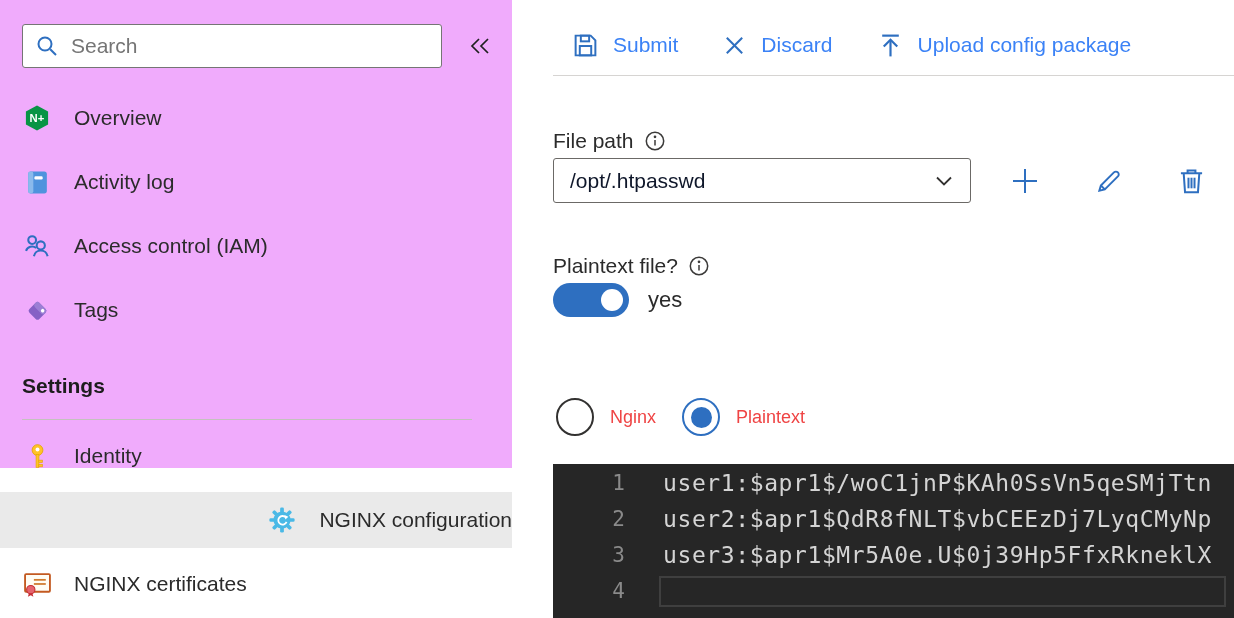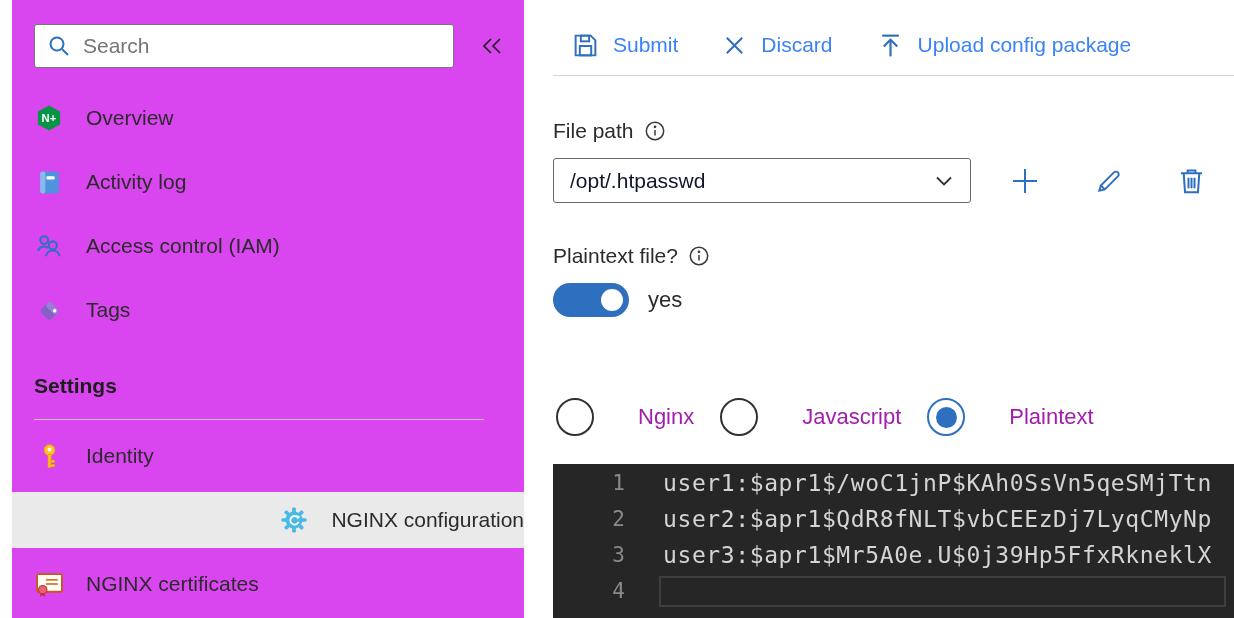--- a/index.html
+++ b/index.html
@@ -1,42 +1,42 @@
 <!DOCTYPE html>
 <html><head>
 <meta charset="utf-8">
 <style>
   * { margin:0; padding:0; box-sizing:border-box; }
   html,body { width:1234px; height:618px; background:#fff; overflow:hidden;
               font-family:"Liberation Sans", sans-serif; color:#323130; }
   .screen { position:relative; width:1234px; height:618px; }
 
   
-  .sidebar { position:absolute; left:0; top:0; width:512px; height:618px; background:#d946ef;margin-left:12px; }
+  .sidebar { position:absolute; left:0; top:0; width:512px; height:468px; background:#f0abfc; }
   .searchbox { position:absolute; left:22px; top:24px; width:420px; height:44px;
                border:1px solid #757575; border-radius:3px; display:flex; align-items:center;
                padding:0 12px; gap:12px; background:#fff; }
   .searchbox input { border:none; outline:none; font-size:21px; color:#3b3a39; width:100%;
                      font-family:"Liberation Sans", sans-serif; background:transparent; }
   .collapse-btn { position:absolute; left:466px; top:32px; width:28px; height:28px; cursor:pointer; }
 
   .navrow { position:absolute; left:0; width:512px; height:56px; display:flex; align-items:center;
             padding-left:22px; gap:22px; font-size:21px; color:#2b2b2b; cursor:pointer; }
   .navrow .ico { width:30px; height:30px; flex:0 0 30px; display:flex; align-items:center; justify-content:center; }
   .navrow.selected { background:#eaeaea;justify-content:flex-end; }
 
   .group-header { position:absolute; left:22px; top:374px; font-size:21px; font-weight:700; color:#1d1d1d; }
   .side-divider { position:absolute; left:22px; top:419px; width:450px; height:1px; background:#c4c1be; }
 
   
   .toolbar { position:absolute; left:572px; top:22px; height:46px; display:flex; align-items:center; gap:44px; }
   .tb-btn { display:flex; align-items:center; gap:14px; font-size:21px; color:#3b82f6; cursor:pointer; white-space:nowrap; }
   .tb-divider { position:absolute; left:553px; top:75px; width:681px; height:1px; background:#d6d4d2; }
 
-  .field-label { position:absolute; display:flex; align-items:center; gap:10px; font-size:21px; color:#2b2b2b; }
+  .field-label { position:absolute; display:flex; align-items:center; gap:10px; font-size:21px; color:#2b2b2b;margin-top:10px; }
   .lbl-filepath { left:553px; top:119px; }
   .lbl-protected { left:553px; top:244px; }
 
   .combobox { position:absolute; left:553px; top:158px; width:418px; height:45px;
               border:1px solid #6b6966; border-radius:3px; display:flex; align-items:center;
               justify-content:space-between; padding:0 16px; font-size:21px; color:#0f172a;
               background:#fff; cursor:pointer; }
   .icon-btn { position:absolute; top:158px; width:38px; height:45px; display:flex;
               align-items:center; justify-content:center; cursor:pointer; }
   .btn-add { left:1006px; } .btn-edit { left:1090px; } .btn-delete { left:1172px; }
@@ -45,21 +45,21 @@
             background:#2e6fc0; cursor:pointer; }
   .toggle .knob { position:absolute; right:6px; top:6px; width:22px; height:22px; border-radius:50%; background:#fff; }
   .toggle-state { position:absolute; left:648px; top:287px; font-size:22px; color:#2b2b2b; }
 
   .radio-row { position:absolute; left:556px; top:398px; display:flex; align-items:center; }
   .radio-item { display:flex; align-items:center; gap:16px; margin-right:26px; cursor:pointer; }
   .radio-circle { width:38px; height:38px; border-radius:50%; border:2.5px solid #323130;
                   background:#fff; display:flex; align-items:center; justify-content:center; }
   .radio-item.selected .radio-circle { border-color:#2e6fc0; }
   .radio-item.selected .radio-circle::after { content:""; width:21px; height:21px; border-radius:50%; background:#2e6fc0; }
-  .radio-label { font-size:22px; color:#a21caf;margin-left:28px; }
+  .radio-label { font-size:18px; color:#ef4444; }
 
   
   .editor { position:absolute; left:553px; top:464px; width:681px; height:154px; background:#262626;
             font-family:"DejaVu Sans Mono", monospace; overflow:hidden; cursor:text; }
   .ed-row { position:relative; display:flex; align-items:center; height:36px; margin-top:0; }
   .ed-rows { position:absolute; top:1px; left:0; right:0; }
   .ed-num { width:72px; flex:0 0 72px; text-align:right; font-size:21px; color:#8a8a8a; }
   .ed-text { margin-left:38px; font-size:23px; letter-spacing:0.6px; color:#d4d4d4; white-space:pre; }
   .cursor-box { position:absolute; left:106px; top:112px; width:567px; height:31px; border:2px solid #3f3f3f; }
 
@@ -281,24 +281,20 @@
 
   <div class="toggle">
     <div class="knob"></div>
   </div>
   <span class="toggle-state">yes</span>
 
   <div class="radio-row">
     <div class="radio-item">
       <span class="radio-circle"></span>
       <span class="radio-label">Nginx</span>
-    </div>
-    <div class="radio-item">
-      <span class="radio-circle"></span>
-      <span class="radio-label">Javascript</span>
     </div>
     <div class="radio-item selected">
       <span class="radio-circle"></span>
       <span class="radio-label">Plaintext</span>
     </div>
   </div>
 
   <div class="editor">
     <div class="ed-rows">
       <div class="ed-row">

